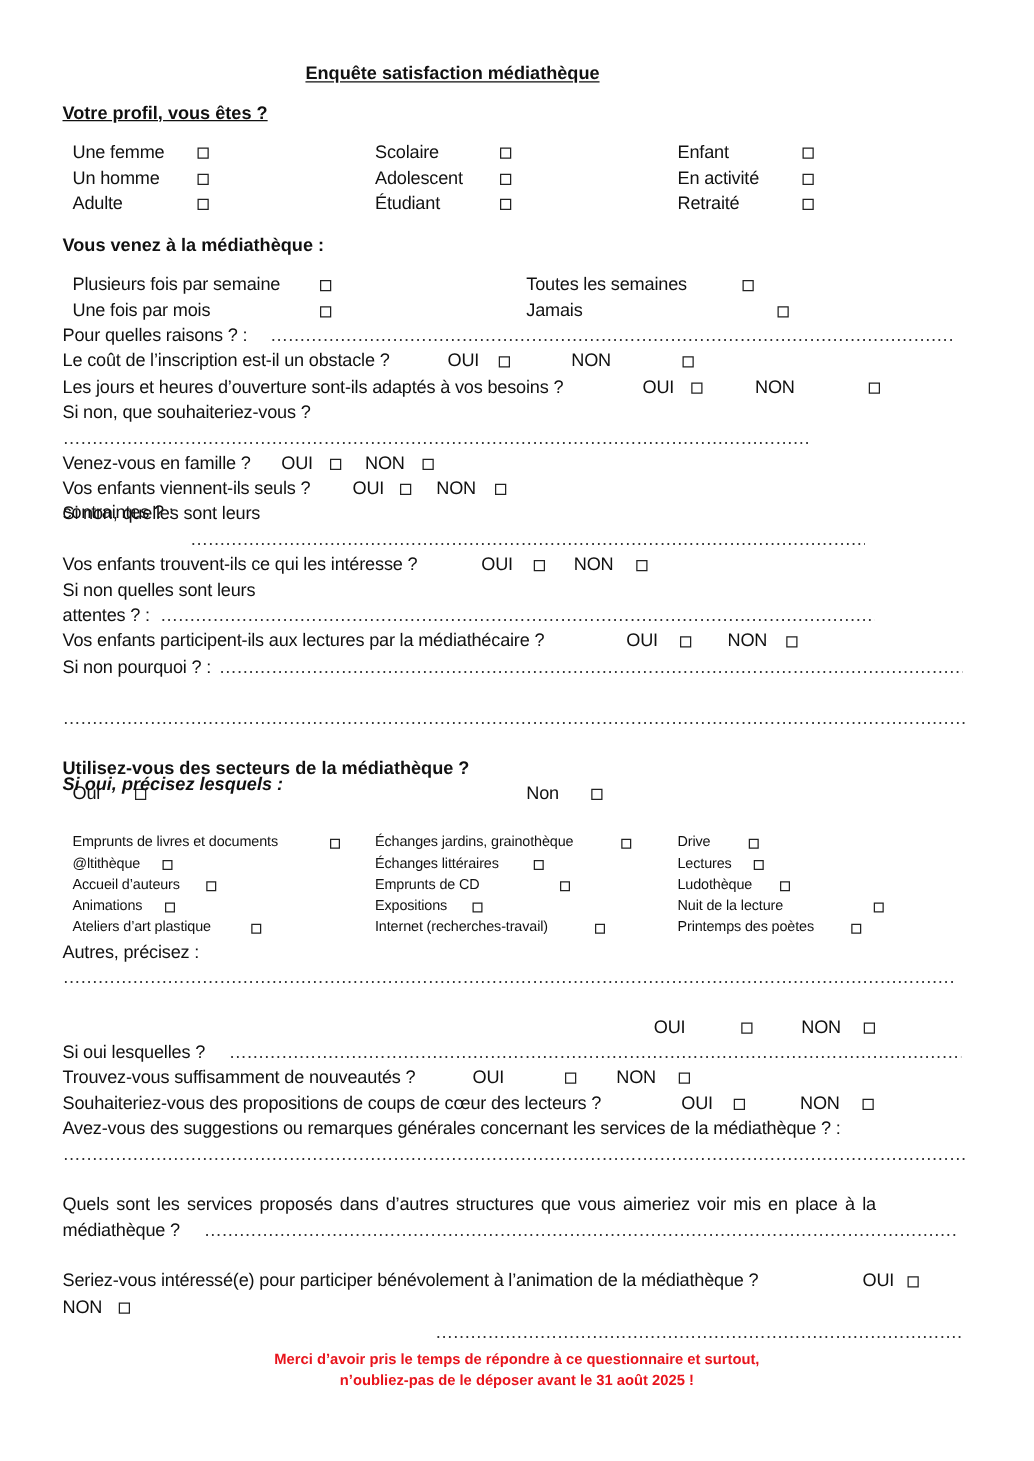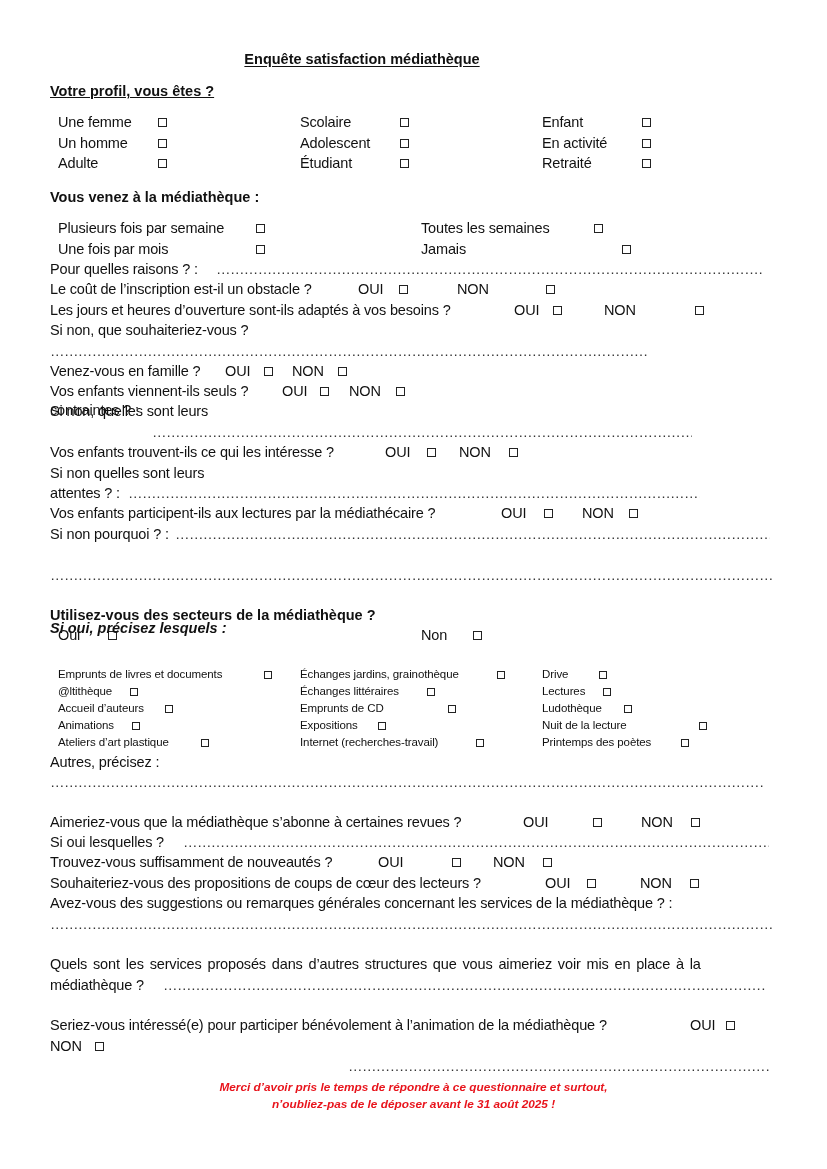--- a/index.html
+++ b/index.html
@@ -8,21 +8,21 @@
   .page { position: absolute; left: 0; top: 0; width: 827px; height: 1169px; }
   .abs { position: absolute; white-space: nowrap; }
   .t { font-size: 14.5px; letter-spacing: -0.15px; }
   .title { font-size: 14.5px; font-weight: bold; text-decoration: underline; text-underline-offset: 2px; }
   .h { font-size: 14.5px; font-weight: bold; }
   .hi { font-size: 14.5px; font-weight: bold; font-style: italic; }
   .sm { font-size: 11.5px; letter-spacing: -0.1px; }
   .cb { display: inline-block; width: 9px; height: 9px; border: 1px solid #222; box-sizing: border-box; vertical-align: baseline; cursor: pointer; }
   .cbsm { display: inline-block; width: 8px; height: 8px; border: 1px solid #222; box-sizing: border-box; cursor: pointer; }
   .dots { color: #333; letter-spacing: -0.6px; overflow: hidden; }
-  .red { color: #e8141c; font-weight: bold; font-style: italic; font-size: 11.8px; text-align: center; width: 827px; left: 0; }
+  .red { color: #e8141c; font-weight: bold; font-size: 11.8px; text-align: center; width: 827px; left: 0; }
 </style>
 </head>
 <body>
 
 <div class="page">
 
   <div class="abs title" style="left:0;width:724px;text-align:center;top:51px;">Enquête satisfaction médiathèque</div>
 
   <div class="abs h" style="left:50px;top:83px;text-decoration:underline;">Votre profil, vous êtes ?</div>
 
@@ -149,21 +149,20 @@
   <div class="abs sm" style="left:542px;top:702px;">Ludothèque</div>
   <span class="abs cbsm" style="left:624px;top:705px;"></span>
   <div class="abs sm" style="left:542px;top:719px;">Nuit de la lecture</div>
   <span class="abs cbsm" style="left:699px;top:722px;"></span>
   <div class="abs sm" style="left:542px;top:736px;">Printemps des poètes</div>
   <span class="abs cbsm" style="left:681px;top:739px;"></span>
 
   <div class="abs t" style="left:50px;top:754px;">Autres, précisez :</div>
   <div class="abs t dots" style="left:50px;top:774px;width:714px;">…………………………………………………………………………………………………………………………………………………………………………………………………</div>
 
-  <div class="abs t" style="left:50px;top:814px;">Aimeriez-vous que la médiathèque s’abonne à certaines revues ?</div>
   <div class="abs t" style="left:523px;top:814px;">OUI</div>
   <span class="abs cb" style="left:593px;top:818px;"></span>
   <div class="abs t" style="left:641px;top:814px;">NON</div>
   <span class="abs cb" style="left:691px;top:818px;"></span>
 
   <div class="abs t" style="left:50px;top:834px;">Si oui lesquelles ?</div>
   <div class="abs t dots" style="left:183px;top:834px;width:586px;">…………………………………………………………………………………………………………………………………………………………………………………………………</div>
 
   <div class="abs t" style="left:50px;top:854px;">Trouvez-vous suffisamment de nouveautés ?</div>
   <div class="abs t" style="left:378px;top:854px;">OUI</div>

